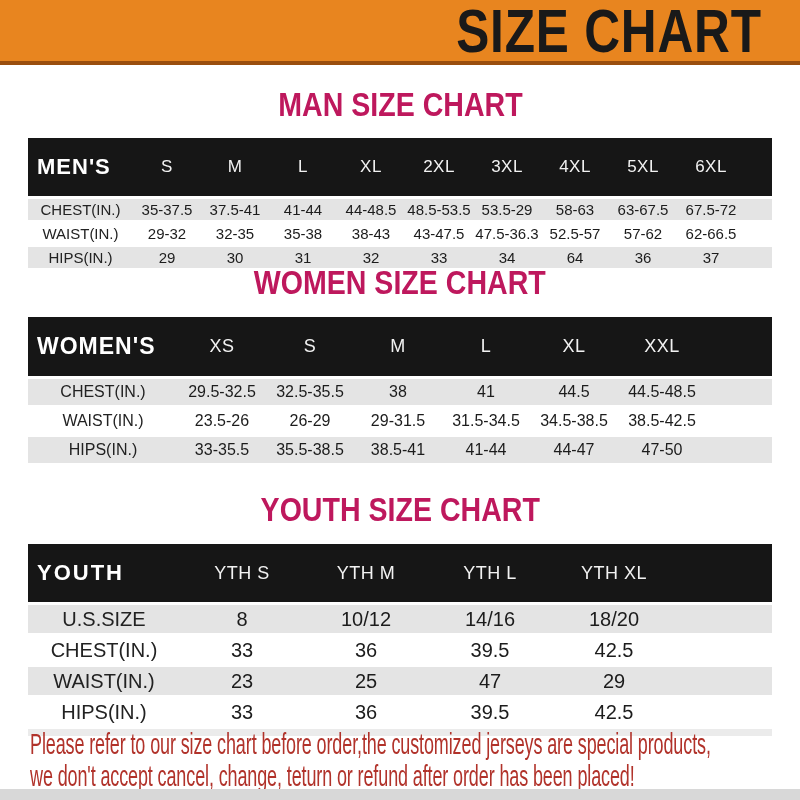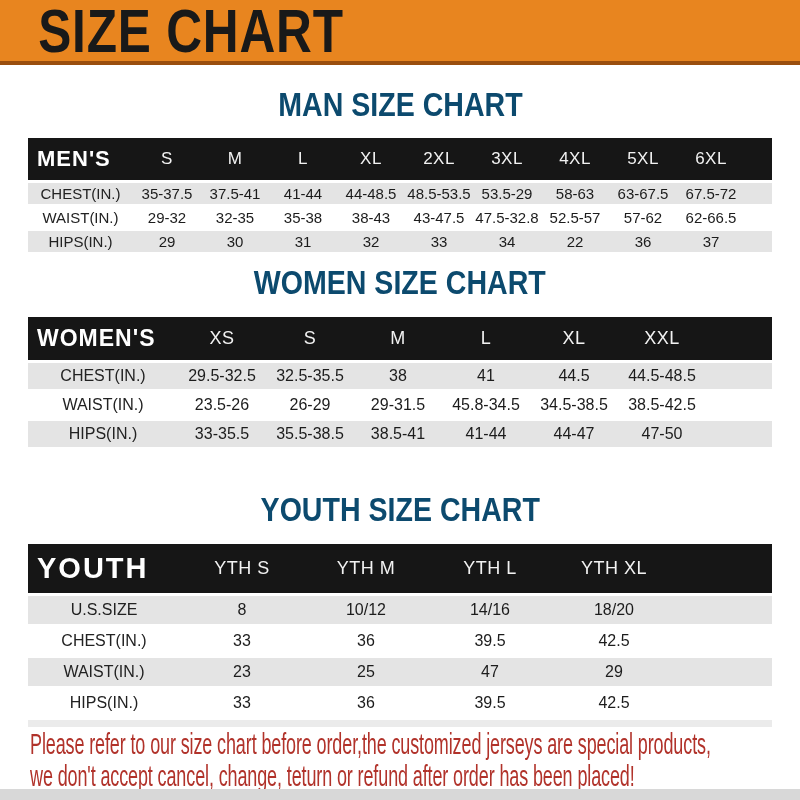--- a/index.html
+++ b/index.html
@@ -6,52 +6,52 @@
   body{
     width:800px;height:800px;position:relative;overflow:hidden;
     background:#ffffff;
     font-family:"Liberation Sans", sans-serif;
   }
   
   .banner{
     position:absolute;top:0;left:0;width:800px;height:61px;
     background:var(--banner-bg,#E8851F);
     border-bottom:4px solid var(--banner-edge,#9A4E0E);
-    text-align:left;
+    text-align:right;
   }
   .banner-title{
     display:inline-block;
     font-size:62px;font-weight:bold;line-height:61px;
     color:#191919;letter-spacing:1px;
     transform:scaleX(0.80);transform-origin:center;
     white-space:nowrap;
   }
   
   .sec-heading{
     position:absolute;left:0;width:800px;text-align:center;
-    color:#0c4a6e;font-weight:bold;
+    color:#be185d;font-weight:bold;
   }
   .sec-heading span{
     display:inline-block;font-size:34px;line-height:36px;
     transform:scaleX(0.84);transform-origin:center;white-space:nowrap;
   }
   #h-man{top:86px;}
   #h-women{top:264px;}
   #h-youth{top:491px;}
   
   table.size-table{
     position:absolute;left:28px;width:744px;
     border-collapse:separate;border-spacing:0;table-layout:fixed;
   }
   #t-man{top:138px;}
   #t-women{top:317px;}
   #t-youth{top:544px;border-bottom:7px solid #EBEBEB;}
   thead th{
     background:var(--header-bg,#161616);color:#F2F2F2;
-    font-weight:normal;text-align:center;padding:8px;
+    font-weight:normal;text-align:center;padding:16px;
     letter-spacing:0.5px;box-sizing:border-box;
     border-bottom:3px solid #ffffff;
   }
   th.corner{
     text-align:left;padding-left:9px;font-weight:bold;
     color:#ffffff;letter-spacing:1px;
   }
   tbody td{
     text-align:center;color:#1c1c1c;padding:0;
     box-sizing:border-box;border-bottom:3px solid #ffffff;
@@ -60,22 +60,22 @@
   tr.gray td{background:var(--stripe,#E4E4E4);}
   tbody td.row-label{color:#222222;margin-top:25px;}
   
   .t-men thead th{height:33px;font-size:17px;}
   .t-men th.corner{font-size:22px;}
   .t-men tbody td{height:24px;font-size:15px;}
   .t-women thead th{height:32px;font-size:18px;}
   .t-women th.corner{font-size:23px;}
   .t-women tbody td{height:29px;font-size:16px;}
   .t-youth thead th{height:44px;font-size:18px;}
-  .t-youth th.corner{font-size:29px;letter-spacing:2px;}
-  .t-youth tbody td{height:31px;font-size:16px;}
+  .t-youth th.corner{font-size:22px;letter-spacing:2px;}
+  .t-youth tbody td{height:31px;font-size:20px;}
   
   .footer-line{
     position:absolute;left:30px;white-space:nowrap;
     color:var(--footer-color,#B1322A);
   }
   .footer-line span{
     display:inline-block;font-size:30px;line-height:30px;
     letter-spacing:-0.2px;
     transform:scaleX(0.60);transform-origin:0 50%;
   }
@@ -140,35 +140,35 @@
         <td>67.5-72</td>
         <td></td>
       </tr>
       <tr>
         <td class="row-label">WAIST(IN.)</td>
         <td>29-32</td>
         <td>32-35</td>
         <td>35-38</td>
         <td>38-43</td>
         <td>43-47.5</td>
-        <td>47.5-32.8</td>
+        <td>47.5-36.3</td>
         <td>52.5-57</td>
         <td>57-62</td>
         <td>62-66.5</td>
         <td></td>
       </tr>
       <tr class="gray">
         <td class="row-label">HIPS(IN.)</td>
         <td>29</td>
         <td>30</td>
         <td>31</td>
         <td>32</td>
         <td>33</td>
         <td>34</td>
-        <td>22</td>
+        <td>64</td>
         <td>36</td>
         <td>37</td>
         <td></td>
       </tr>
     </tbody>
   </table>
 
 <div class="sec-heading" id="h-women">
   <span>WOMEN SIZE CHART</span>
 </div>
@@ -204,21 +204,21 @@
         <td>41</td>
         <td>44.5</td>
         <td>44.5-48.5</td>
         <td></td>
       </tr>
       <tr>
         <td class="row-label">WAIST(IN.)</td>
         <td>23.5-26</td>
         <td>26-29</td>
         <td>29-31.5</td>
-        <td>45.8-34.5</td>
+        <td>31.5-34.5</td>
         <td>34.5-38.5</td>
         <td>38.5-42.5</td>
         <td></td>
       </tr>
       <tr class="gray">
         <td class="row-label">HIPS(IN.)</td>
         <td>33-35.5</td>
         <td>35.5-38.5</td>
         <td>38.5-41</td>
         <td>41-44</td>

